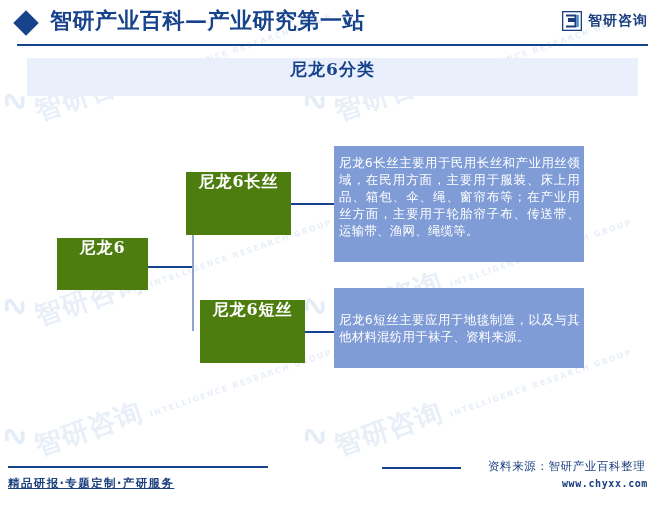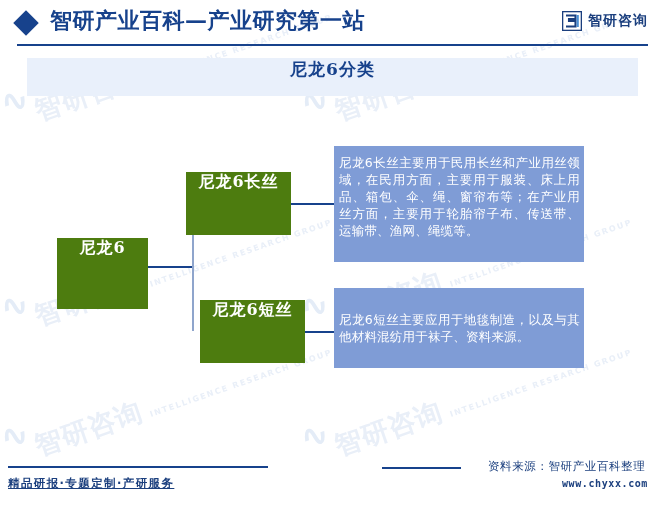--- a/index.html
+++ b/index.html
@@ -80,21 +80,21 @@
   .node{
     position:absolute;
     background:#4d7c0f;
     color:#ffffff;
     display:flex;align-items:flex-start;justify-content:center;
     font-family:"DejaVu Serif","Liberation Serif",serif;
     font-weight:bold;
     letter-spacing:1px;
     box-sizing:border-box;
   }
-  .node-root{left:57px;top:238px;width:91px;height:71px;font-size:16px;}
+  .node-root{left:57px;top:238px;width:91px;height:52px;font-size:16px;}
   .node-l2{width:105px;height:63px;font-size:16px;}
   .node-l2.top{left:186px;top:172px;}
   .node-l2.bottom{left:200px;top:300px;}
 
   .desc{
     position:absolute;
     background:#7f9cd6;
     color:#ffffff;
     box-sizing:border-box;
     font-family:"DejaVu Sans","Liberation Sans",sans-serif;

